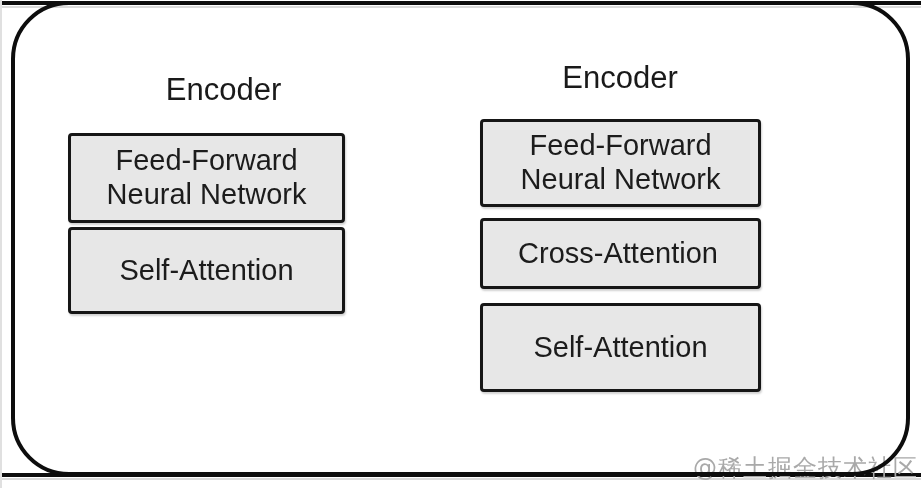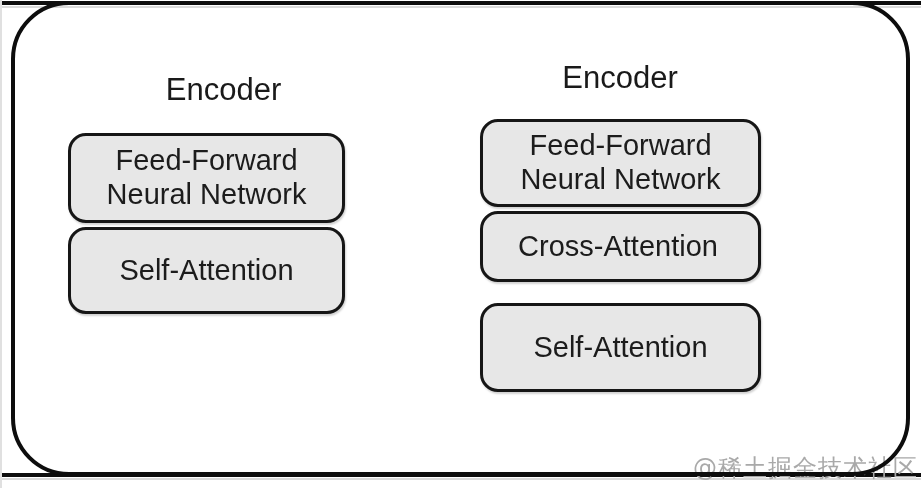--- a/index.html
+++ b/index.html
@@ -69,38 +69,38 @@
     color: #1a1a1a;
     z-index: 3;
   }
   .col-title.encoder { left: 85px;  top: 72px; width: 277px; }
   .col-title.decoder { left: 480px; top: 60px; width: 280px; }
   .block {
     position: absolute;
     box-sizing: border-box;
     background: #e7e7e7;
     border: 3px solid #161616;
-    border-radius: 18px;
+    border-radius: 4px;
     display: flex;
     align-items: center;
     justify-content: center;
     text-align: center;
     font-size: 29px;
     line-height: 1.17;
     color: #1c1c1c;
     padding: 4px 14px;
     box-shadow: 1px 2px 2px rgba(0,0,0,0.18);
     z-index: 3;
   }
   .enc { left: 68px;  width: 277px; }
   .dec { left: 480px; width: 281px; }
   .enc-ff { top: 133px; height: 90px; }
   .enc-sa { top: 227px; height: 87px; }
   .dec-ff { top: 119px; height: 88px; }
-  .dec-ca { top: 211px; height: 71px; padding-left: 9px; }
+  .dec-ca { top: 218px; height: 71px; padding-left: 9px; }
   .dec-sa { top: 303px; height: 89px; }
 </style>
 </head>
 <body>
 
 <div class="canvas">
 
   <div class="edge-line top"></div>
   <div class="edge-shadow top"></div>
   <div class="edge-line bottom"></div>

